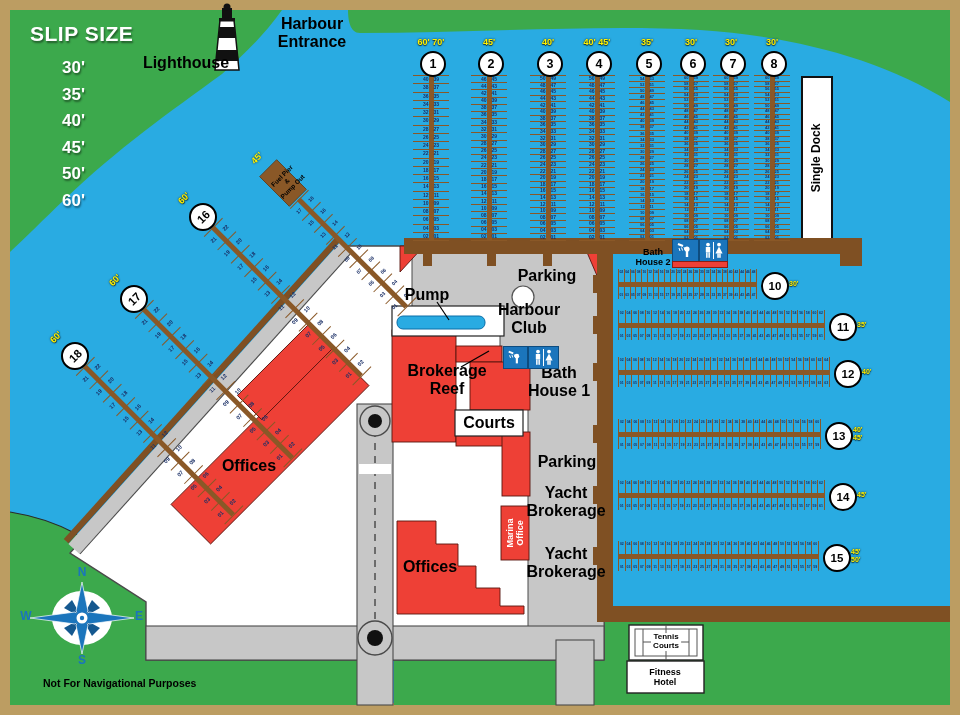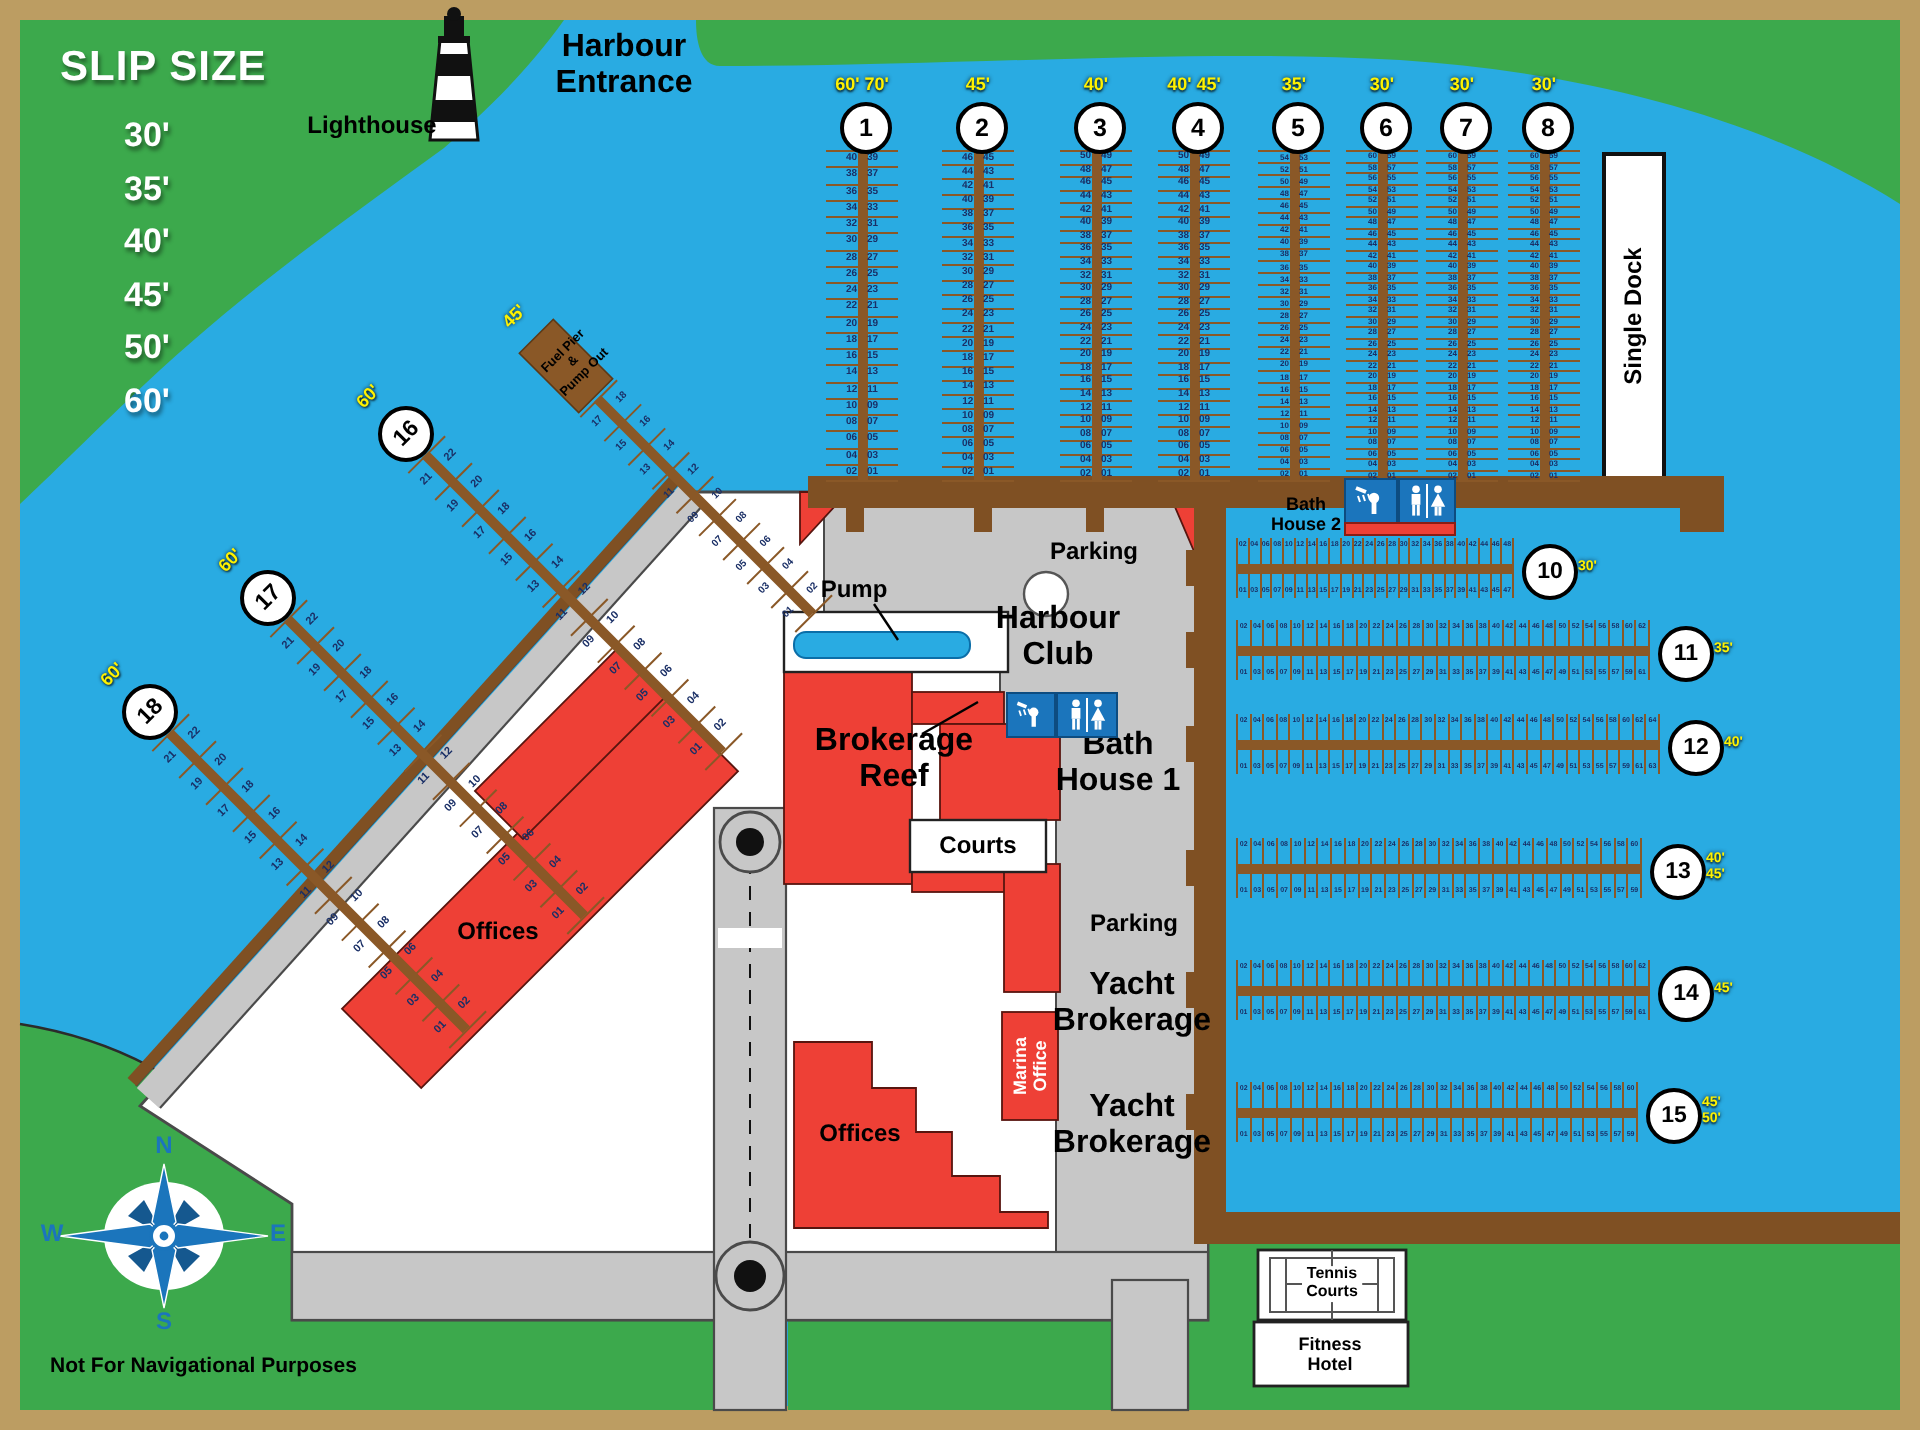--- a/index.html
+++ b/index.html
@@ -1,32 +1,32 @@
 <!DOCTYPE html>
 <html><head>
 <meta charset="utf-8">
 <style>
   html,body{margin:0;padding:0;background:#888;}
   #map{position:relative;width:960px;height:715px;background:#BC9D62;overflow:hidden;
        font-family:"Liberation Sans",sans-serif;}
   #base{position:absolute;left:0;top:0;}
   .lbl{position:absolute;font-weight:bold;color:#000;white-space:pre-line;text-align:center;
        transform:translate(-50%,-50%);line-height:1.12;z-index:6;}.f8{font-size:8px}.f9{font-size:9px}.f10{font-size:16px}
-  .f11{font-size:12px}.f12{font-size:12px}
+  .f11{font-size:16px}.f12{font-size:12px}
   .rot-90{transform:translate(-50%,-50%) rotate(-90deg);}
   .rot-45{transform:translate(-50%,-50%) rotate(-45deg);}
   .white{color:#fff;}
   .blue{color:#1B75BC;}
   .tennis-chip{background:#fff;padding:0 2px;}
   #legend-title{position:absolute;left:30px;top:22px;font-size:21px;font-weight:bold;color:#fff;
        text-shadow:1px 2px 2px rgba(0,0,0,.45);z-index:6;letter-spacing:.5px;}
   #legend-sizes{position:absolute;left:62px;top:55px;z-index:6;}
   #legend-sizes div{font-size:17px;font-weight:bold;color:#fff;line-height:26.5px;
        text-shadow:1px 2px 2px rgba(0,0,0,.45);}
-  #disclaimer{position:absolute;left:25px;top:677px;font-size:10.5px;font-weight:bold;color:#000;z-index:6;}
+  #disclaimer{position:absolute;left:43px;top:677px;font-size:10.5px;font-weight:bold;color:#000;z-index:6;}
   
   .dock{position:absolute;z-index:4;}
   .dock-v{display:flex;flex-direction:column;border-top:1px solid #8A5827;}
   .dock-v::before{content:"";position:absolute;left:50%;top:0;bottom:0;width:5px;margin-left:-2.5px;background:#8A5827;}
   .dock-v .row{flex:1;display:flex;justify-content:center;align-items:center;gap:5px;
        border-bottom:1px solid #8A5827;position:relative;}
   .dock span{font-weight:bold;color:#1a2f66;line-height:1;position:relative;z-index:1;}
   .dock-h{display:flex;border-right:1px solid #8A5827;}
   .dock-h::before{content:"";position:absolute;left:0;right:0;top:50%;height:5px;margin-top:-2.5px;background:#8A5827;}
   .dock-h .col{flex:1;display:flex;flex-direction:column;justify-content:space-between;align-items:center;

